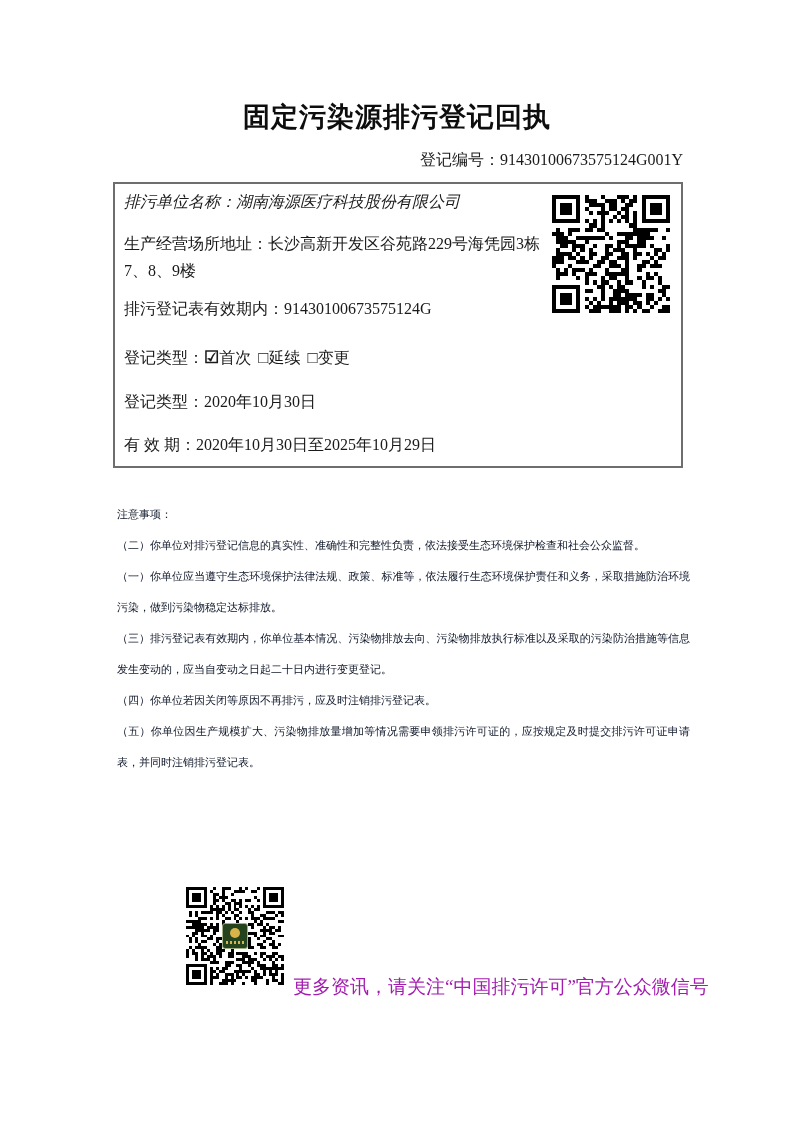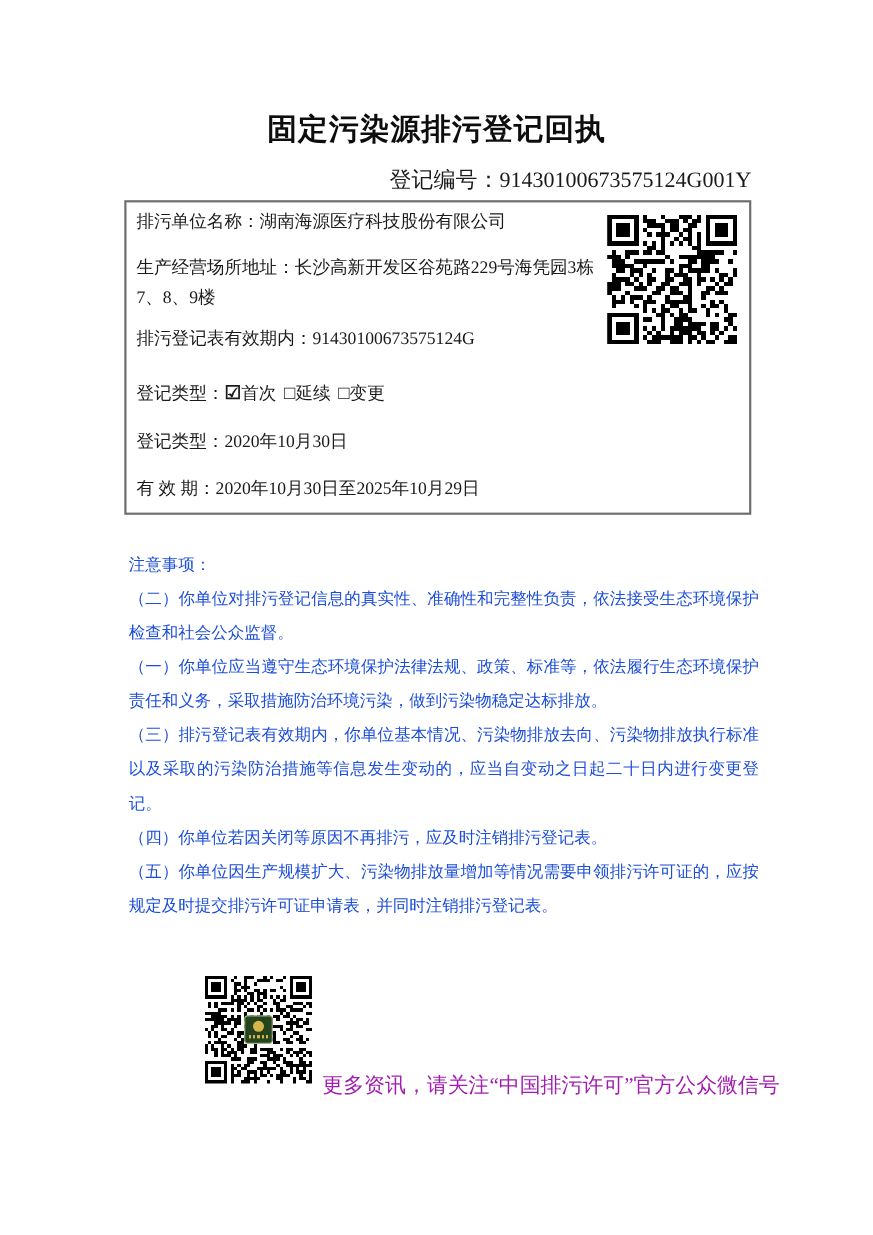--- a/index.html
+++ b/index.html
@@ -14,53 +14,53 @@
 
   .title {
     position: absolute; top: 99px; left: 0; width: 794px;
     text-align: center;
     font-size: 27px; font-weight: bold; color: #0d0d0d;
     letter-spacing: 1px;
   }
 
   .regno {
     position: absolute; top: 150px; right: 111px;
-    font-size: 20px; color: #1a1a1a; white-space: nowrap;
+    font-size: 16px; color: #1a1a1a; white-space: nowrap;
   }
 
   .infobox {
     position: absolute; left: 113px; top: 182px;
     width: 570px; height: 286px;
     border: 2px solid #6e6e6e;
     background: #fff;
   }
   .row {
     position: absolute; left: 9px;
     font-size: 16px; line-height: 22px; white-space: nowrap;
   }
-  .row.r-unit    { top: 7px; }
+  .row.r-unit    { top: 7px; font-style: italic; }
   .row.r-addr    { top: 46px; width: 436px; white-space: normal; line-height: 27px; }
   .row.r-code    { top: 114px; }
   .row.r-type    { top: 163px; }
   .row.r-date    { top: 207px; }
   .row.r-valid   { top: 250px; }
   .cb-glyph { font-weight: bold; font-size: 17px; }
   .cb-group { margin-right: 7px; }
 
   svg.qr { shape-rendering: crispEdges; fill: #000; background: #fff; display: block; }
   .qr-top {
     position: absolute; top: 11px; right: 11px;
     width: 118px; height: 118px;
   }
 
   .notes {
     position: absolute; left: 117px; top: 499px; width: 573px;
-    font-size: 15px; line-height: 31px;
+    font-size: 11px; line-height: 31px;
     text-align: justify;
-    color: #1d4ed8;
+    color: #0f172a;
   }
   .notes p { margin: 0; }
 
   .footer-qr-wrap {
     position: absolute; left: 186px; top: 887px;
     width: 98px; height: 98px;
   }
   .footer-qr-wrap svg.qr { width: 98px; height: 98px; }
   .qr-logo {
     position: absolute; left: 36px; top: 36px;

